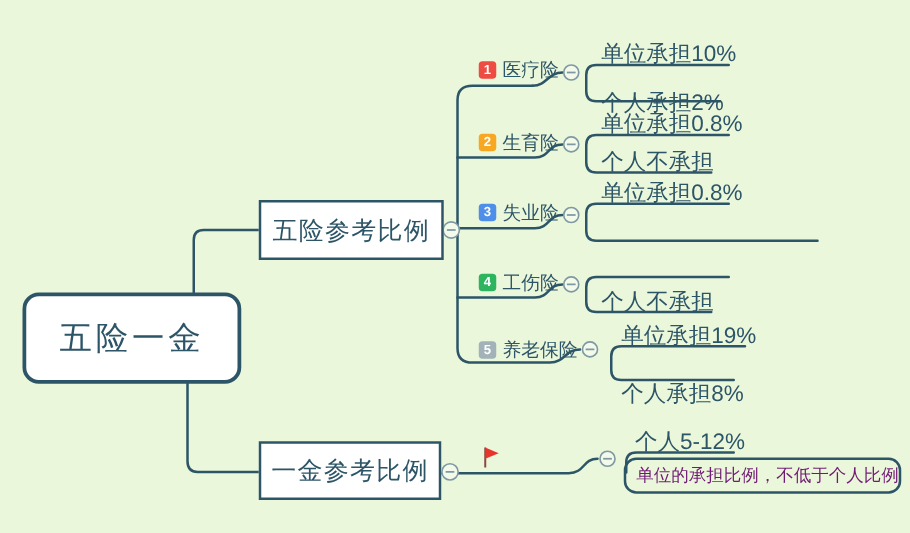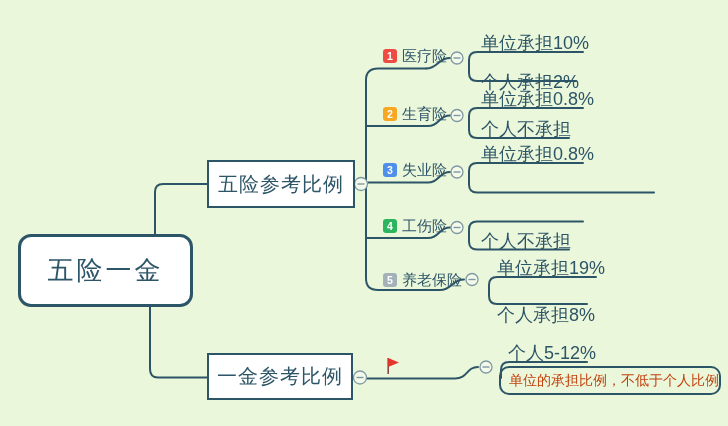--- a/index.html
+++ b/index.html
@@ -34,21 +34,21 @@
     font-size:10.5px;font-weight:bold;line-height:1;flex:0 0 auto;
   }
   .leaf{
     position:absolute;z-index:2;font-size:18px;color:#2d5568;white-space:nowrap;
     line-height:15px;
   }
   .leaf-box{
     position:absolute;z-index:2;left:499px;top:366px;width:222px;height:29px;
     border:2px solid #2d5568;border-radius:10px;box-sizing:border-box;
     display:flex;align-items:center;padding-left:8px;
-    font-size:14px;color:#c2410c;white-space:nowrap;background:transparent;
+    font-size:14px;color:#701a75;white-space:nowrap;background:transparent;
   }
   .flagwrap{display:inline-flex;align-items:center;flex:0 0 auto;}
 </style>
 </head>
 <body>
 
 <div class="canvas" style="background: rgb(235, 247, 218);">
 
   <svg class="wires" width="728" height="426" viewBox="0 0 728 426">
     <g stroke="#2d5568" stroke-width="2" fill="none" stroke-linecap="round">

